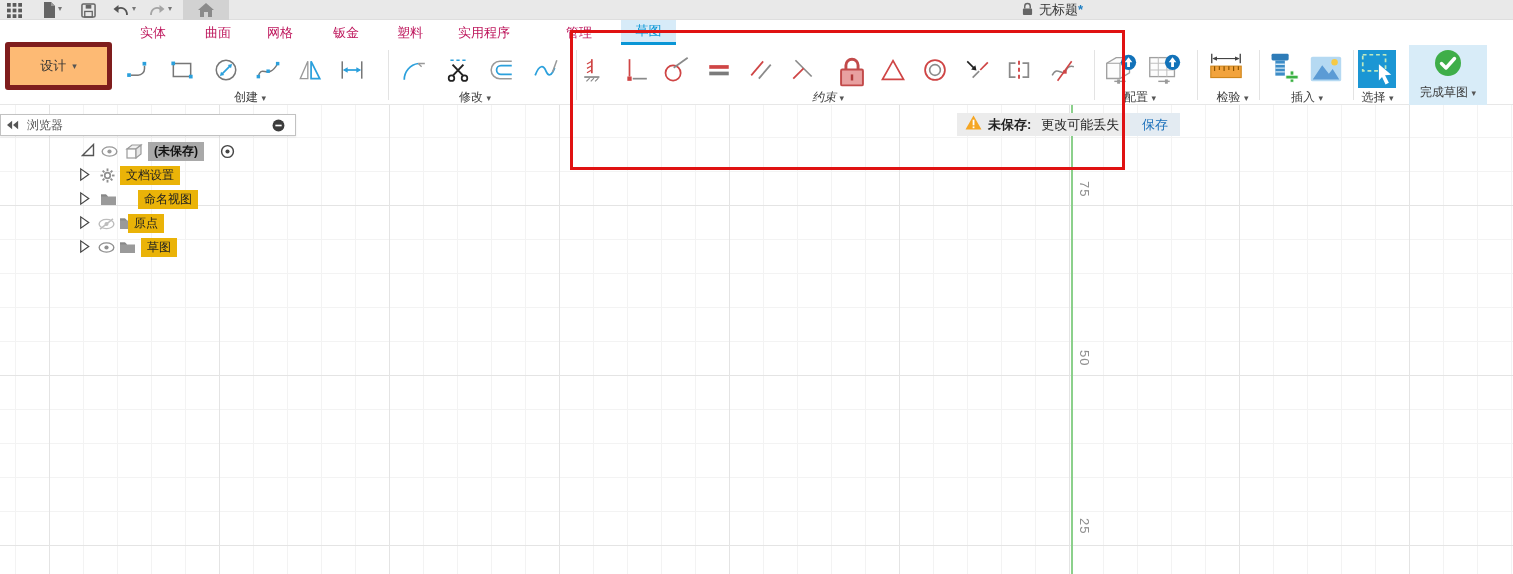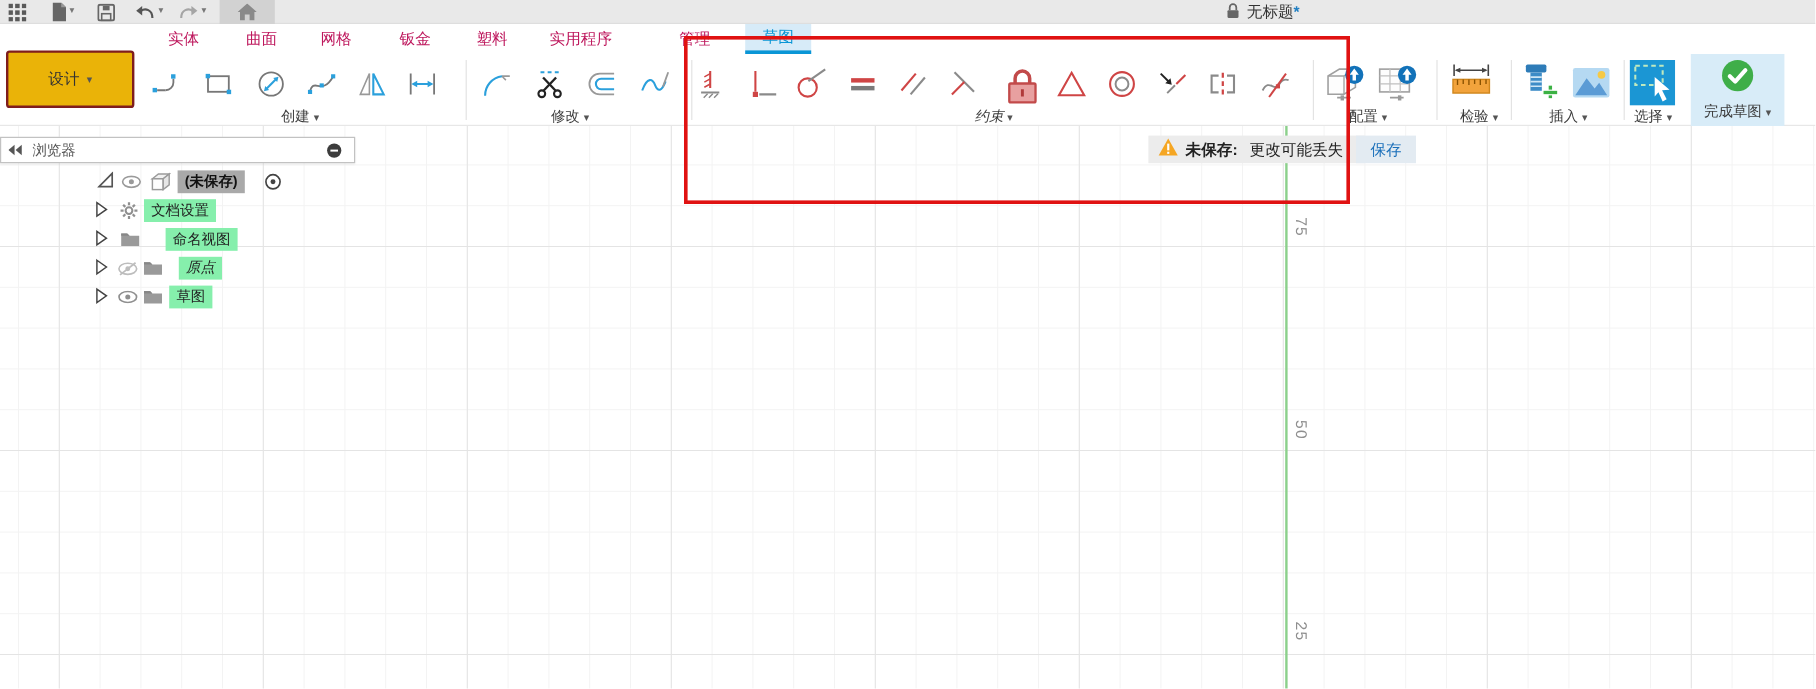--- a/index.html
+++ b/index.html
@@ -15,21 +15,21 @@
   .doc-title { position:absolute; left:1022px; top:0; height:20px; display:flex; align-items:center; gap:6px; font-size:13px; color:#333; }
   .doc-title .star { color:#1f7ec2; font-weight:bold; }
 
   
   .tabrow { position:absolute; left:0; top:20px; width:1513px; height:25px; background:#fff; z-index:11; }
   .tab { position:absolute; top:0; height:25px; line-height:25px; font-size:13px; color:#be185d; white-space:nowrap; cursor:default; }
   .tab-active { position:absolute; left:621px; top:0; width:55px; height:25px; background:#d7ebf8; border-bottom:3px solid #0a96d6; color:#0a96d6; text-align:center; line-height:22px; font-size:13px; }
 
   
   .toolbar { position:absolute; left:0; top:45px; width:1513px; height:60px; background:#fff; border-bottom:1px solid #e7e7e7; z-index:11; }
-  .design-btn { position:absolute; left:5px; top:-3px; width:107px; height:48px; background:#eab308; border:2px solid #7f1d1d; border-radius:3px; display:flex; align-items:center; justify-content:center; gap:6px; font-size:13px; color:#333; }
+  .design-btn { position:absolute; left:5px; top:-3px; width:107px; height:48px; background:#fdba74; border:5px solid #7f1d1d; border-radius:3px; display:flex; align-items:center; justify-content:center; gap:6px; font-size:13px; color:#333; }
   .caret { font-size:9px; color:#555; }
   .ticon { position:absolute; top:9px; width:32px; height:32px; display:flex; align-items:center; justify-content:center; cursor:pointer; }
   .bicon { position:absolute; top:4px; width:40px; height:40px; display:flex; align-items:center; justify-content:center; cursor:pointer; }
   .glabel { position:absolute; top:44px; height:15px; font-size:12px; color:#3c3c3c; text-align:center; white-space:nowrap; }
   .gdiv { position:absolute; top:5px; width:1px; height:50px; background:#e3e3e3; }
   .finish-block { position:absolute; left:1409px; top:0; width:78px; height:60px; background:#d8ecf8; display:flex; flex-direction:column; align-items:center; justify-content:center; gap:3px; cursor:pointer; }
   .finish-block .glabel2 { font-size:12px; color:#3c3c3c; white-space:nowrap; }
 
   
   .canvas { position:absolute; left:0; top:105px; width:1513px; height:469px; background-color:#fff;
@@ -45,21 +45,21 @@
   .axis-label { position:absolute; left:1077px; writing-mode:vertical-rl; font-size:13px; color:#8f8f8f; z-index:3; letter-spacing:1px; }
 
   
   .browser-header { position:absolute; left:0; top:114px; width:296px; height:22px; background:#fff; border:1px solid #c2c2c2; box-shadow:0 1px 2px rgba(0,0,0,.08); display:flex; align-items:center; z-index:20; }
   .browser-header .collapse { margin-left:6px; display:flex; }
   .browser-header .btitle { margin-left:8px; font-size:12px; color:#555; flex:1; }
   .browser-header .minus { margin-right:10px; display:flex; }
   .tree { position:absolute; left:0; top:140px; width:300px; z-index:20;padding-left:48px; }
   .trow { position:relative; height:24px; }
   .tico { position:absolute; top:3px; display:flex; align-items:center; justify-content:center; }
-  .chip { position:absolute; top:2px; height:19px; line-height:19px; background:#86efac; font-size:12px; color:#222; padding:0 6px; white-space:nowrap; }
+  .chip { position:absolute; top:2px; height:19px; line-height:19px; background:#eab308; font-size:12px; color:#222; padding:0 6px; white-space:nowrap; }
   .chip-root { background:#a9a9a9; color:#111; font-weight:bold; font-size:12px; }
 
   
   .warnbar { position:absolute; left:957px; top:113px; height:23px; display:flex; align-items:center; background:#ececec; z-index:30; padding:0 6px 0 8px; }
   .warnbar .wlabel { font-weight:bold; font-size:13px; color:#222; margin-left:6px; }
   .warnbar .wmsg { font-size:13px; color:#222; margin-left:10px; margin-right:12px; }
   .save-chip { position:absolute; left:1130px; top:113px; width:50px; height:23px; background:#e3ebf2; color:#1a6fba; font-size:13px; display:flex; align-items:center; justify-content:center; cursor:pointer; z-index:30; }
 
   
   .redbox { position:absolute; left:570px; top:30px; width:555px; height:140px; border:3px solid #e01212; z-index:60; pointer-events:none; }
@@ -506,21 +506,21 @@
             <circle cx="9" cy="6.5" r="2.2" fill="#bdbdbd"></circle>
             <line x1="2" y1="12" x2="16" y2="1" stroke="#bdbdbd" stroke-width="1.6"></line>
           </svg>
       </span>
       <span class="tico" style="left:71px; top:5px;">
         <svg width="17" height="13" viewBox="0 0 17 13">
             <path d="M1 1.5 h5 l2 2 h8 v8.5 h-15 z" fill="#9a9a9a"></path>
             <path d="M1 1.5 h5 l2 2 h-7 z" fill="#878787"></path>
           </svg>
       </span>
-      <span class="chip" style="left:101px;font-style:italic;">原点</span>
+      <span class="chip" style="left:80px;">原点</span>
     </div>
 
     <div class="trow">
       <span class="tico" style="left:30px;">
         <svg width="13" height="15" viewBox="0 0 13 16">
             <polygon points="2.5,2 11,8 2.5,14" fill="#fff" stroke="#444" stroke-width="1.3"></polygon>
           </svg>
       </span>
       <span class="tico" style="left:50px; top:6px;">
         <svg width="17" height="11" viewBox="0 0 18 12">

